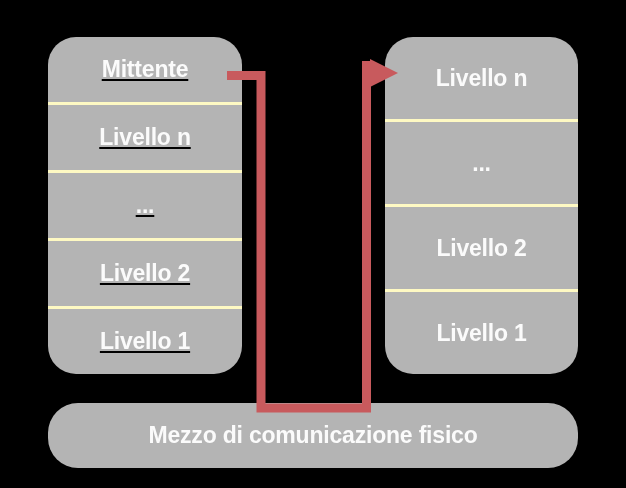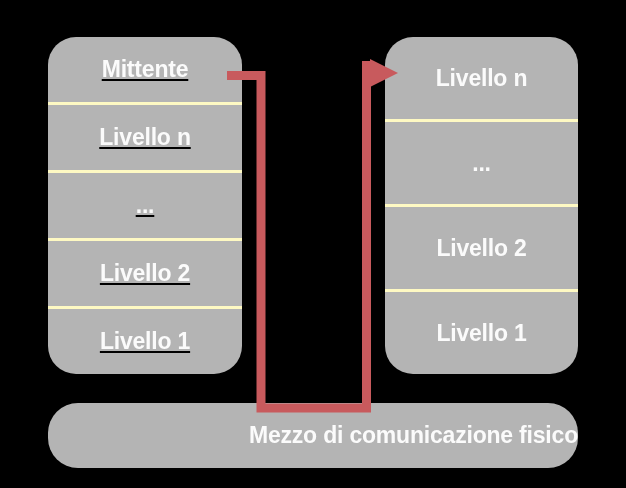--- a/index.html
+++ b/index.html
@@ -46,21 +46,21 @@
   .medium-bar {
     position: absolute;
     left: 48px;
     top: 403px;
     width: 530px;
     height: 65px;
     background: #b4b4b4;
     border-radius: 30px;
     display: flex;
     align-items: center;
-    justify-content: flex-end;
+    justify-content: center;
     color: #fbfbfb;
     font-size: 23px;
     font-weight: 700;
     letter-spacing: -0.2px;
   }
   .arrow-overlay {
     position: absolute;
     left: 0;
     top: 0;
     width: 626px;

